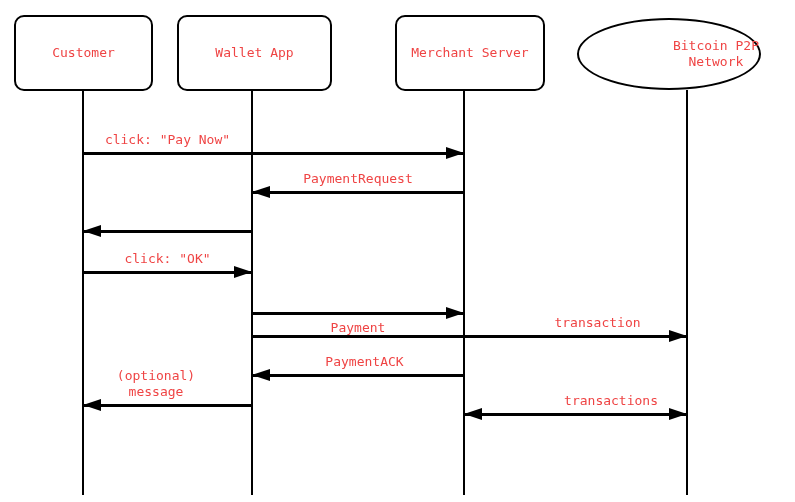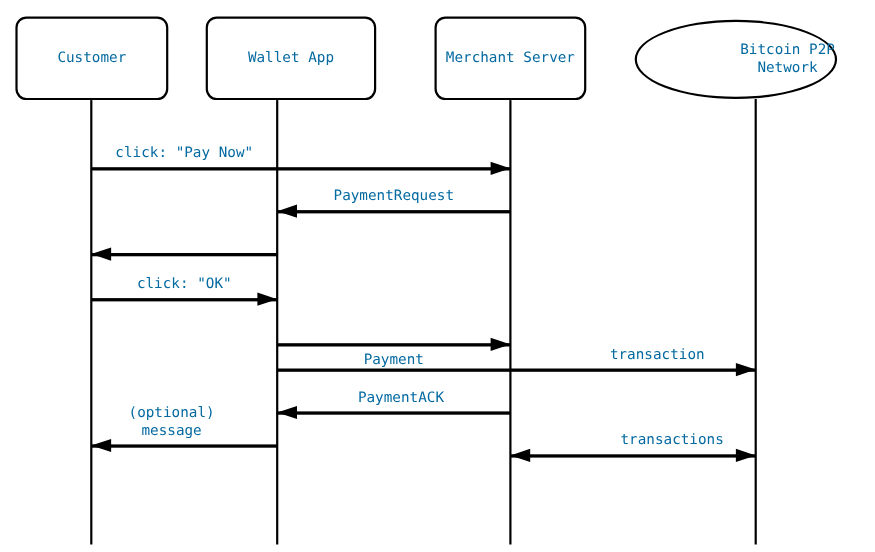--- a/index.html
+++ b/index.html
@@ -6,21 +6,21 @@
     margin: 0;
     padding: 0;
     background: #ffffff;
   }
   .canvas {
     position: relative;
     width: 795px;
     height: 502px;
     background: #ffffff;
     font-family: "DejaVu Sans Mono", "Liberation Mono", monospace;
-    color: #0369a1;
+    color: #ef4444;
     overflow: hidden;
   }
   .pbox {
     position: absolute;
     box-sizing: border-box;
     border: 2px solid #000000;
     background: #ffffff;
     display: flex;
     align-items: center;
     justify-content: center;
@@ -58,24 +58,24 @@
   .ah.l { border-right: 18px solid #000000; }
 </style>
 </head>
 <body>
 
 <div class="canvas">
 
   <div class="pbox rect" style="left:14px; top:15px; width:139px; height:76px;">
     <span>Customer</span>
   </div>
-  <div class="pbox rect" style="left:187px; top:15px; width:155px; height:76px;">
+  <div class="pbox rect" style="left:177px; top:15px; width:155px; height:76px;">
     <span>Wallet App</span>
   </div>
-  <div class="pbox rect" style="left:395px; top:15px; width:138px; height:76px;">
+  <div class="pbox rect" style="left:395px; top:15px; width:150px; height:76px;">
     <span>Merchant Server</span>
   </div>
   <div class="pbox ellipse" style="left:577px; top:18px; width:184px; height:72px;justify-content:flex-end;">
     <span>Bitcoin P2P
 Network</span>
   </div>
 
   <div class="life" style="left:82px; top:91px; height:404px;"></div>
   <div class="life" style="left:251px; top:91px; height:404px;"></div>
   <div class="life" style="left:463px; top:91px; height:404px;"></div>

